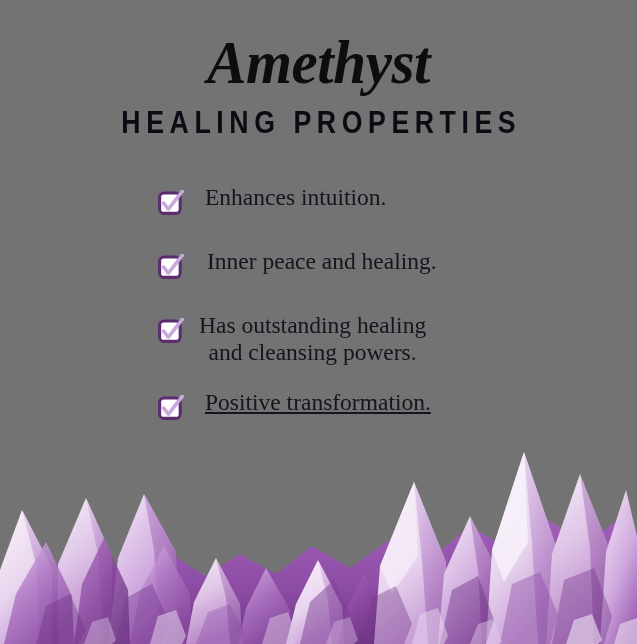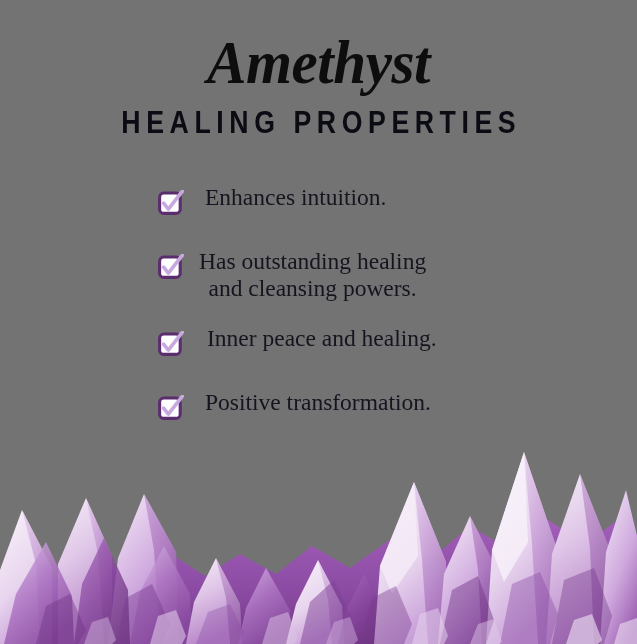--- a/index.html
+++ b/index.html
@@ -82,21 +82,21 @@
     color: #17141f;
     white-space: pre-line;
     padding-left: 20px;
   }
   .item-text.centered {
     text-align: center;
     padding-left: 14px;
   }
   .item-text.pad-2 { padding-left: 24px; }
   .item-text.pad-3 { padding-left: 22px; }
-  .item-text.pad-5 { padding-left: 20px; }
+  .item-text.pad-5 { padding-left: 20px; text-decoration: underline; }
 
   
   .crystal-band {
     position: absolute;
     left: 0;
     bottom: 0;
     width: 637px;
     height: 210px;
     z-index: 1;
   }
@@ -116,35 +116,35 @@
 
     <div class="list-item li-1">
       <svg class="checkbox-icon" viewBox="0 0 26 25">
         <rect x="1.6" y="3.0" width="20.6" height="20.4" rx="4.2" ry="4.2" fill="#ffffff" stroke="#5b2d6e" stroke-width="3.1"></rect>
         <path d="M5.6 13.2 L10.4 19.2 L24.4 1.2" fill="none" stroke="#c8a9dd" stroke-width="3.6" stroke-linecap="round" stroke-linejoin="round"></path>
       </svg>
       <div class="item-text">Enhances intuition.</div>
     </div>
 
 
+    <div class="list-item li-3">
+      <svg class="checkbox-icon" viewBox="0 0 26 25">
+        <rect x="1.6" y="3.0" width="20.6" height="20.4" rx="4.2" ry="4.2" fill="#ffffff" stroke="#5b2d6e" stroke-width="3.1"></rect>
+        <path d="M5.6 13.2 L10.4 19.2 L24.4 1.2" fill="none" stroke="#c8a9dd" stroke-width="3.6" stroke-linecap="round" stroke-linejoin="round"></path>
+      </svg>
+      <div class="item-text pad-3">Inner peace and healing.</div>
+    </div>
+
     <div class="list-item li-4">
       <svg class="checkbox-icon" viewBox="0 0 26 25">
         <rect x="1.6" y="3.0" width="20.6" height="20.4" rx="4.2" ry="4.2" fill="#ffffff" stroke="#5b2d6e" stroke-width="3.1"></rect>
         <path d="M5.6 13.2 L10.4 19.2 L24.4 1.2" fill="none" stroke="#c8a9dd" stroke-width="3.6" stroke-linecap="round" stroke-linejoin="round"></path>
       </svg>
       <div class="item-text centered">Has outstanding healing
 and cleansing powers.</div>
-    </div>
-
-    <div class="list-item li-3">
-      <svg class="checkbox-icon" viewBox="0 0 26 25">
-        <rect x="1.6" y="3.0" width="20.6" height="20.4" rx="4.2" ry="4.2" fill="#ffffff" stroke="#5b2d6e" stroke-width="3.1"></rect>
-        <path d="M5.6 13.2 L10.4 19.2 L24.4 1.2" fill="none" stroke="#c8a9dd" stroke-width="3.6" stroke-linecap="round" stroke-linejoin="round"></path>
-      </svg>
-      <div class="item-text pad-3">Inner peace and healing.</div>
     </div>
 
     <div class="list-item li-5">
       <svg class="checkbox-icon" viewBox="0 0 26 25">
         <rect x="1.6" y="3.0" width="20.6" height="20.4" rx="4.2" ry="4.2" fill="#ffffff" stroke="#5b2d6e" stroke-width="3.1"></rect>
         <path d="M5.6 13.2 L10.4 19.2 L24.4 1.2" fill="none" stroke="#c8a9dd" stroke-width="3.6" stroke-linecap="round" stroke-linejoin="round"></path>
       </svg>
       <div class="item-text pad-5">Positive transformation.</div>
     </div>
 

